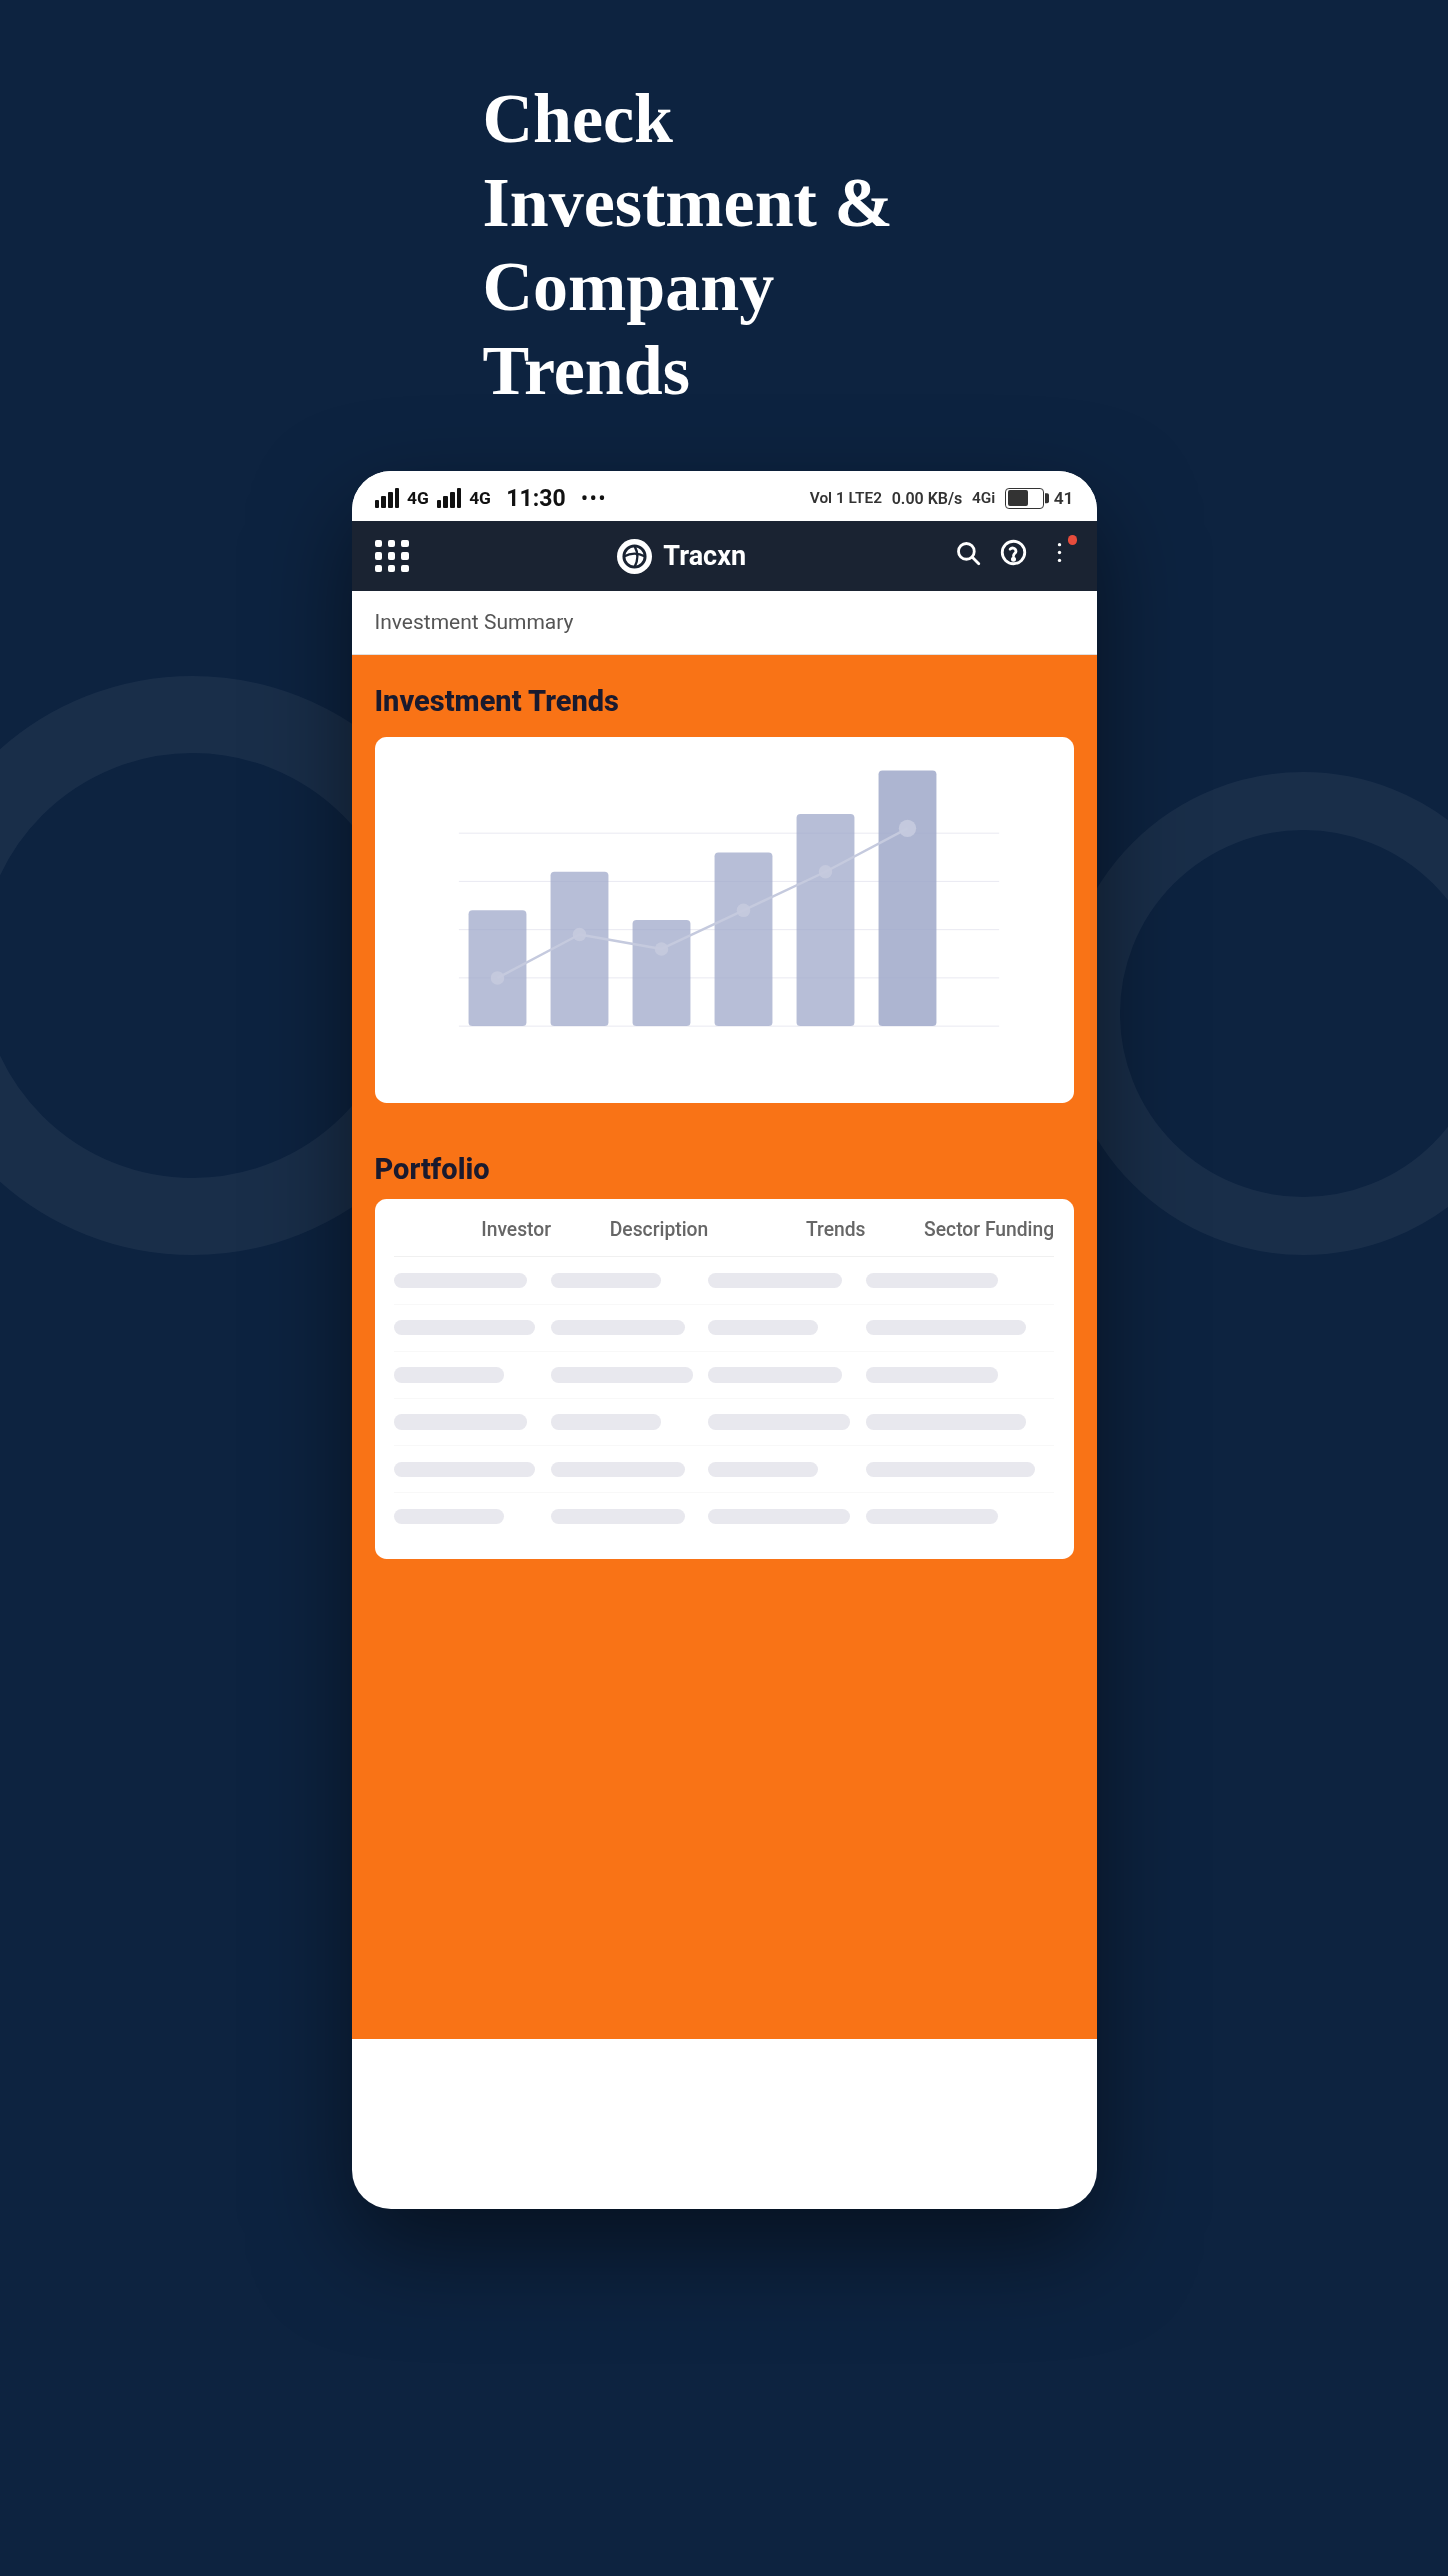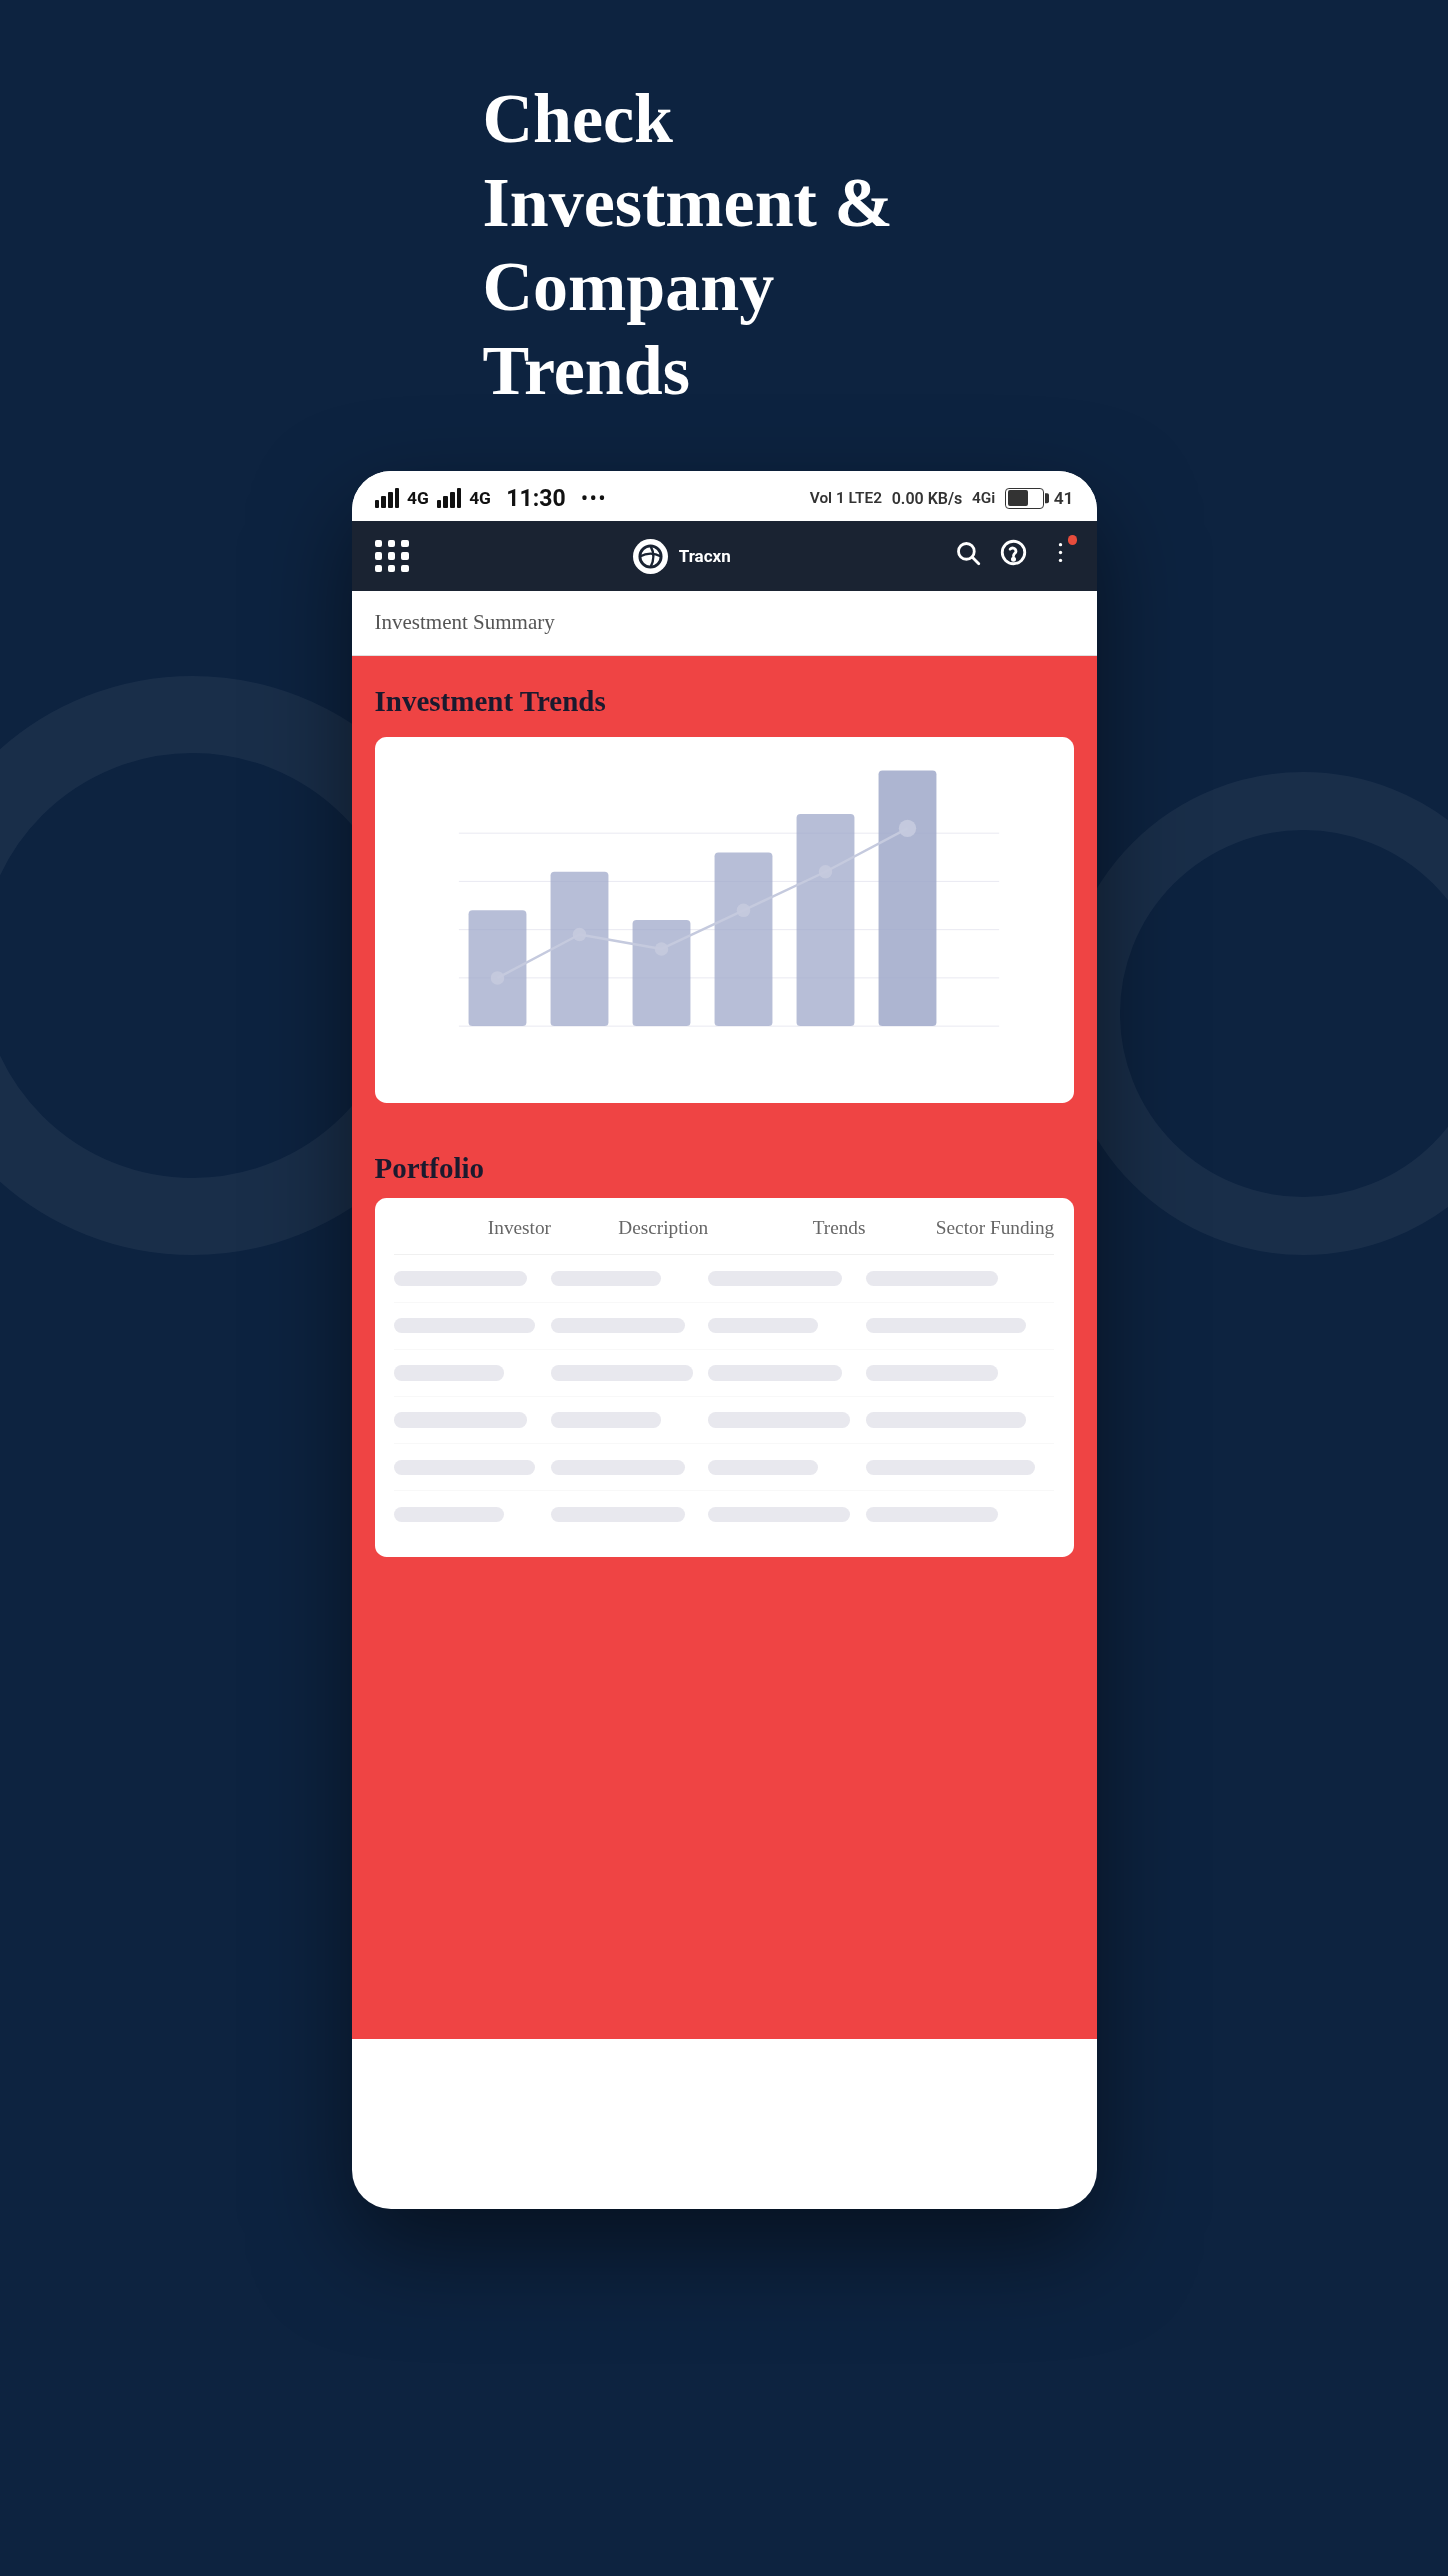--- a/index.html
+++ b/index.html
@@ -174,21 +174,21 @@
       height: 7.7px;
       background: white;
       border-radius: 1.9px;
     }
 
     .nav-logo {
       display: flex;
       align-items: center;
       gap: 11px;
       color: white;
-      font-size: 17px;
+      font-size: 27px;
       font-weight: 700;
     }
 
     .logo-icon {
       width: 35px;
       height: 35px;
       background: white;
       border-radius: 50%;
       display: flex;
       align-items: center;
@@ -213,23 +213,22 @@
       top: -3.9px;
       right: -3.9px;
       width: 9.7px;
       height: 9.7px;
       background: #e74c3c;
       border-radius: 50%;
     }
 
     
     .app-content {
-      background: #ef4444;
+      background: #f97316;
       min-height: 1448px;
-      font-family: Liberation Serif, serif;
     }
 
     
     .breadcrumb-tab {
       background: white;
       padding: 19.3px 23px;
       border-bottom: 1px solid #e0e0e0;
     }
 
     .breadcrumb-text {

